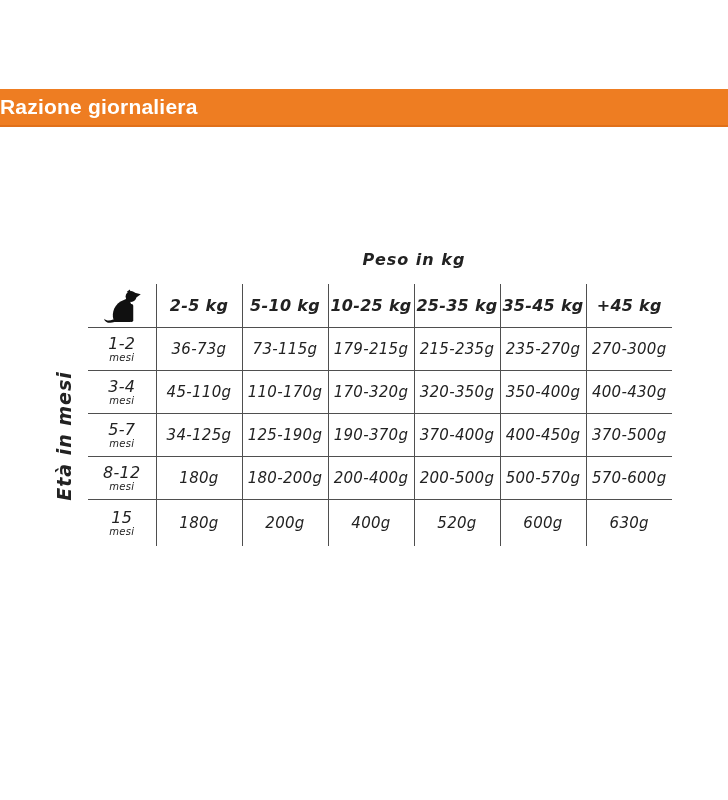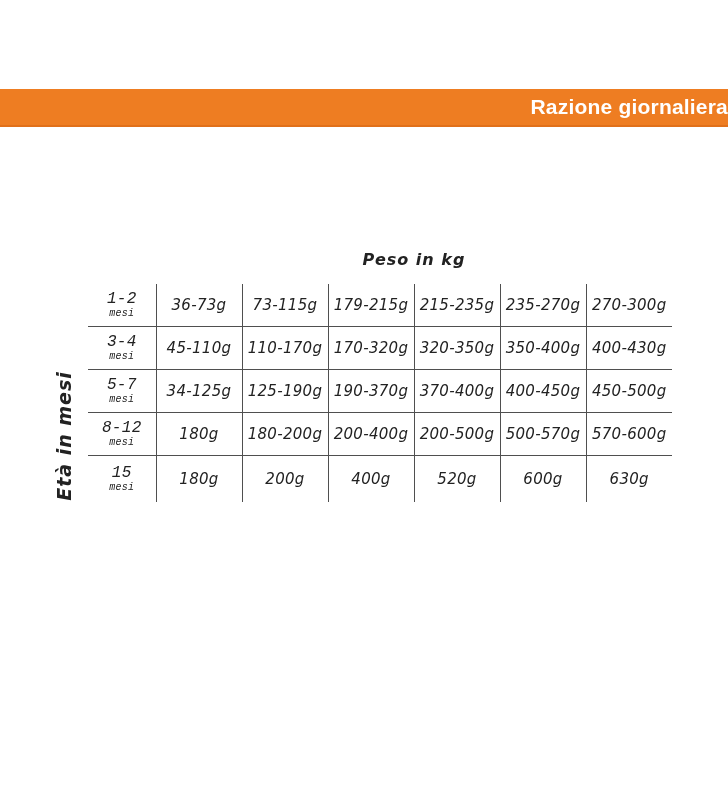--- a/index.html
+++ b/index.html
@@ -19,21 +19,21 @@
   .banner {
     position: absolute;
     top: 89px;
     left: 0;
     width: 728px;
     height: 36px;
     background: #EE7D22;
     border-bottom: 2px solid #e0701a;
     display: flex;
     align-items: center;
-    justify-content: flex-end;
+    justify-content: flex-start;
   }
   .banner-label {
     color: #ffffff;
     font-size: 21px;
     font-weight: bold;
     letter-spacing: 0.2px;
   }
   
   .hand {
     font-family: "DejaVu Sans", sans-serif;
@@ -75,21 +75,21 @@
     text-align: center;
     vertical-align: middle;
     padding: 0;
     font-size: 15px;
     font-weight: 500;
     letter-spacing: 0.3px;
   }
   
   table.ration tr:first-child td { border-top: none; }
   table.ration tr:last-child td  { border-bottom: none; }
-  table.ration td:first-child    { border-left: none; font-family: Liberation Mono, monospace; }
+  table.ration td:first-child    { border-left: none; }
   table.ration td:last-child     { border-right: none; }
 
   table.ration tr.hdr td { height: 43px; font-size: 16px; font-weight: 600; }
   table.ration tr.data td { height: 42px; }
   table.ration tr.data:last-child td { height: 46px; }
 
   td.rowhead .age-line  { font-size: 16px; line-height: 1.1; }
   td.rowhead .unit-line { font-size: 10px; line-height: 1.1; }
 
   .corner-cell svg { display: block; margin: 2px auto 0 auto; }
@@ -111,20 +111,38 @@
     <colgroup>
       <col style="width:68px">
       <col style="width:86px">
         <col style="width:86px">
         <col style="width:86px">
       <col style="width:86px">
         <col style="width:86px">
         <col style="width:86px">
     </colgroup>
     <tbody>
+      <tr class="hdr">
+        <td class="corner-cell">
+          <svg width="44" height="36" viewBox="0 0 52 48" fill="#101010" xmlns="http://www.w3.org/2000/svg">
+            <path d="M16 44 C9 46.5 3 44.5 2 39.5 C5 42.5 10 42.5 14 40.5 L18 42 Z"></path>
+            <path d="M16 44 C11.5 36 13.5 23 24 16.5 L35 11.5 L39.5 24 L37 44 Z"></path>
+            <rect x="35.5" y="20" width="5.5" height="24" rx="2.4"></rect>
+            <circle cx="38" cy="10" r="7.2"></circle>
+            <path d="M38 3.5 L51 7 L40.5 14.5 Z"></path>
+            <path d="M32.5 3.5 L36.5 0.5 L38.5 8 Z"></path>
+          </svg>
+        </td>
+        <td>2-5 kg</td>
+        <td>5-10 kg</td>
+        <td>10-25 kg</td>
+        <td>25-35 kg</td>
+        <td>35-45 kg</td>
+        <td>+45 kg</td>
+      </tr>
 
       <tr class="data">
         <td class="rowhead">
           <div class="age-line">1-2</div>
           <div class="unit-line">mesi</div>
         </td>
         <td>36-73g</td>
         <td>73-115g</td>
         <td>179-215g</td>
         <td>215-235g</td>
@@ -148,21 +166,21 @@
       <tr class="data">
         <td class="rowhead">
           <div class="age-line">5-7</div>
           <div class="unit-line">mesi</div>
         </td>
         <td>34-125g</td>
         <td>125-190g</td>
         <td>190-370g</td>
         <td>370-400g</td>
         <td>400-450g</td>
-        <td>450-500g</td>
+        <td>370-500g</td>
       </tr>
 
       <tr class="data">
         <td class="rowhead">
           <div class="age-line">8-12</div>
           <div class="unit-line">mesi</div>
         </td>
         <td>180g</td>
         <td>180-200g</td>
         <td>200-400g</td>

